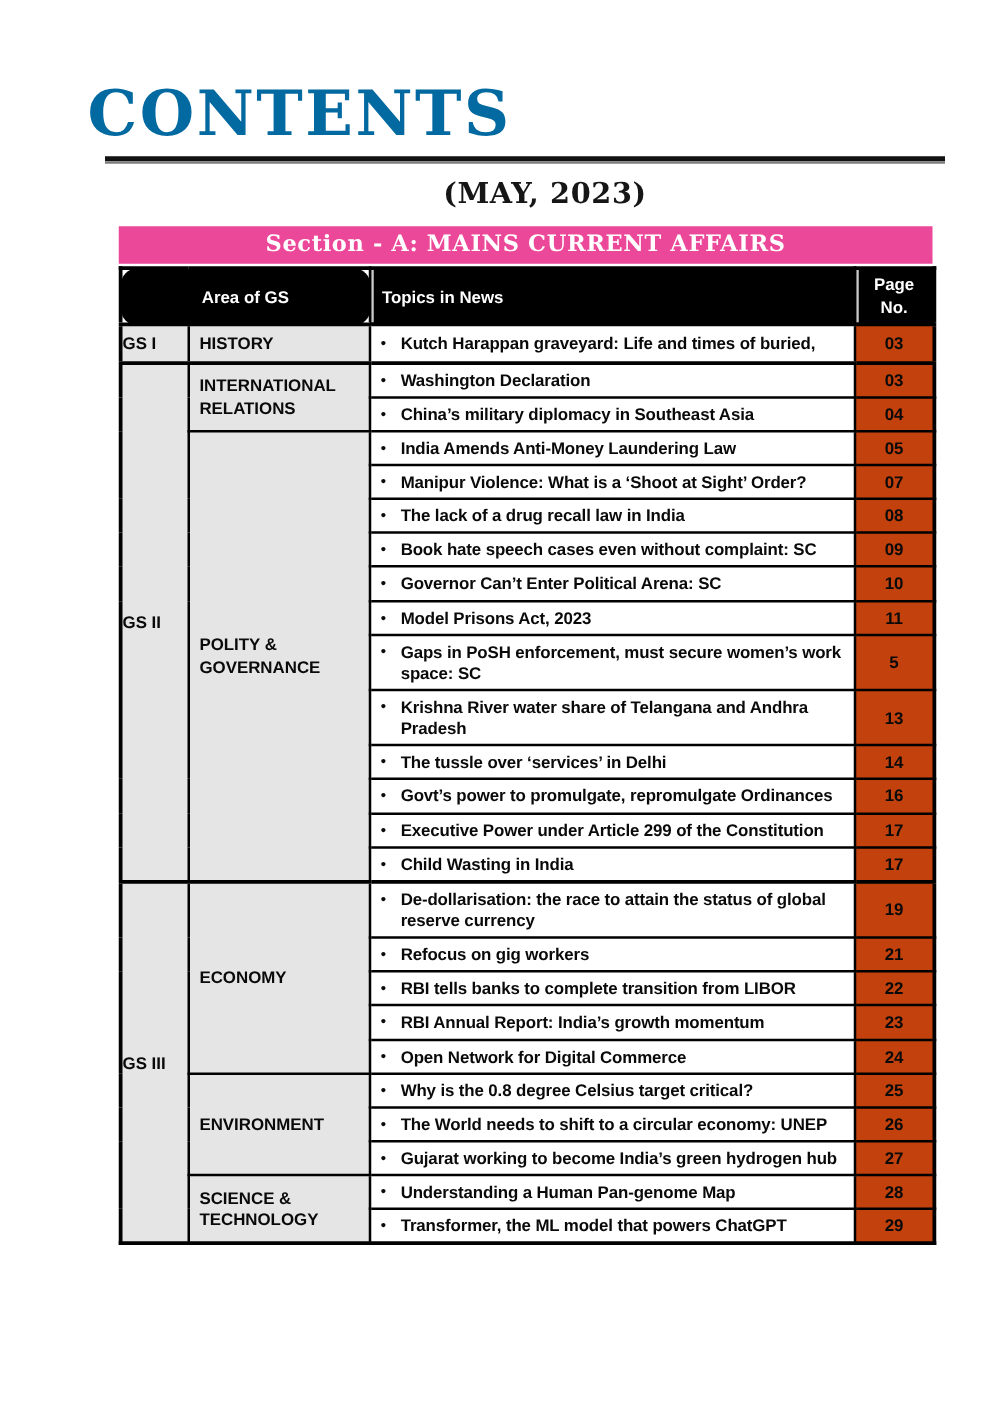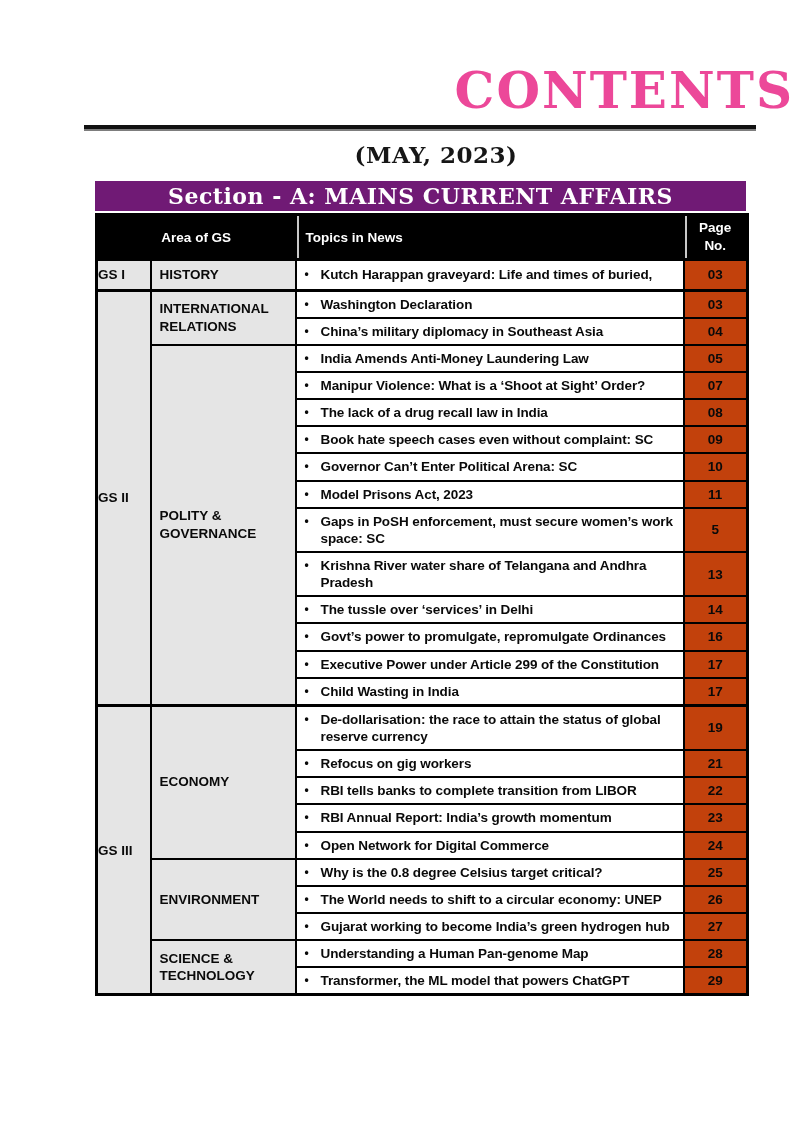--- a/index.html
+++ b/index.html
@@ -9,27 +9,27 @@
     font-family: "Liberation Sans", sans-serif;
     color: #0a0a0a;
     overflow: hidden;
   }
   .page { position: relative; width: 794px; height: 1123px; background: #fff; }
 
   
   .title {
     margin-top: 64px;
     padding-left: 70px;
-    text-align: right;
+    text-align: left;
     font-family: "DejaVu Serif", serif;
     font-weight: 700;
     font-size: 50px;
     line-height: 1.08;
     letter-spacing: 2px;
-    color: #ec4899;
+    color: #0369a1;
   }
   .rule {
     margin: 7px 0 0 84px;
     width: 672px;
     height: 3px;
     border-top: 4px solid #111111;
     border-bottom: 2px solid #7d7d7d;
   }
   .subtitle {
     margin-top: 10px;
@@ -40,26 +40,26 @@
     font-size: 23px;
     letter-spacing: 0.5px;
     color: #161616;
   }
 
   
   .section-bar {
     margin: 13px 0 2px 95px;
     width: 651px;
     height: 30px;
-    background: #701a75;
+    background: #ec4899;
     color: #ffffff;
     text-align: center;
     font-family: "DejaVu Serif", serif;
     font-weight: 700;
-    font-size: 22px;
+    font-size: 18px;
     line-height: 30px;
     letter-spacing: 0.5px;
   }
 
   
   table.toc {
     margin-left: 95px;
     border-collapse: collapse;
     table-layout: fixed;
     width: 651px;
@@ -68,21 +68,21 @@
   table.toc th, table.toc td { border: 2px solid #000; }
 
   thead th {
     background: #000000;
     color: #ffffff;
     height: 45px;
     font-size: 13.5px;
     font-weight: 700;
     vertical-align: middle;
   }
-  th.th-area  { text-align: center; }
+  th.th-area  { text-align: center; border-radius: 12px; }
   th.th-topics{ text-align: left; padding-left: 9px; box-shadow: inset 2px 0 0 #c9c9c9; }
   th.th-page  { text-align: center; white-space: pre-line; line-height: 1.3; box-shadow: inset 2px 0 0 #c9c9c9; }
 
   tbody tr { height: 26px; }
   tbody tr.group-start > td { border-top: 3px solid #000; }
 
   td.gs-cell {
     background: #e5e5e5;
     vertical-align: middle;
     font-weight: 700;

